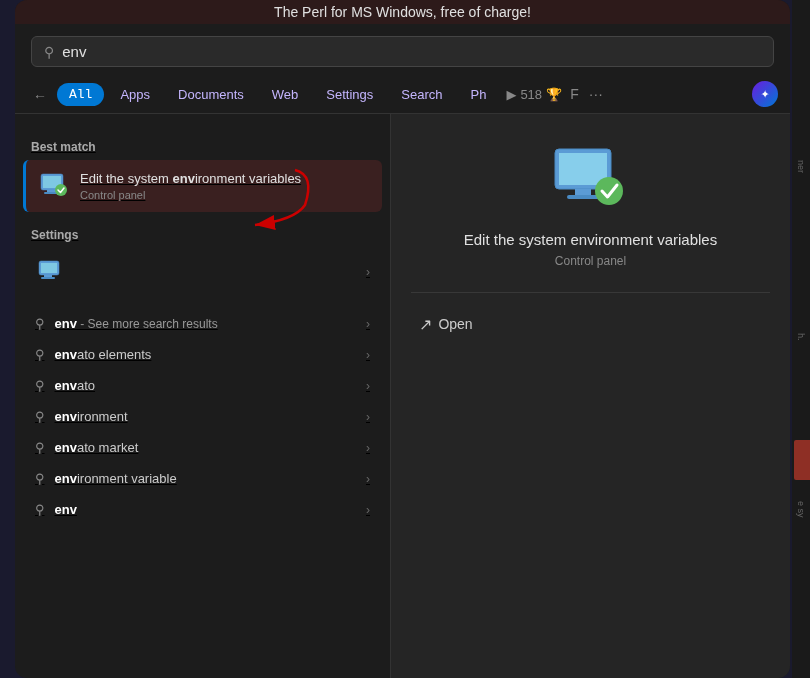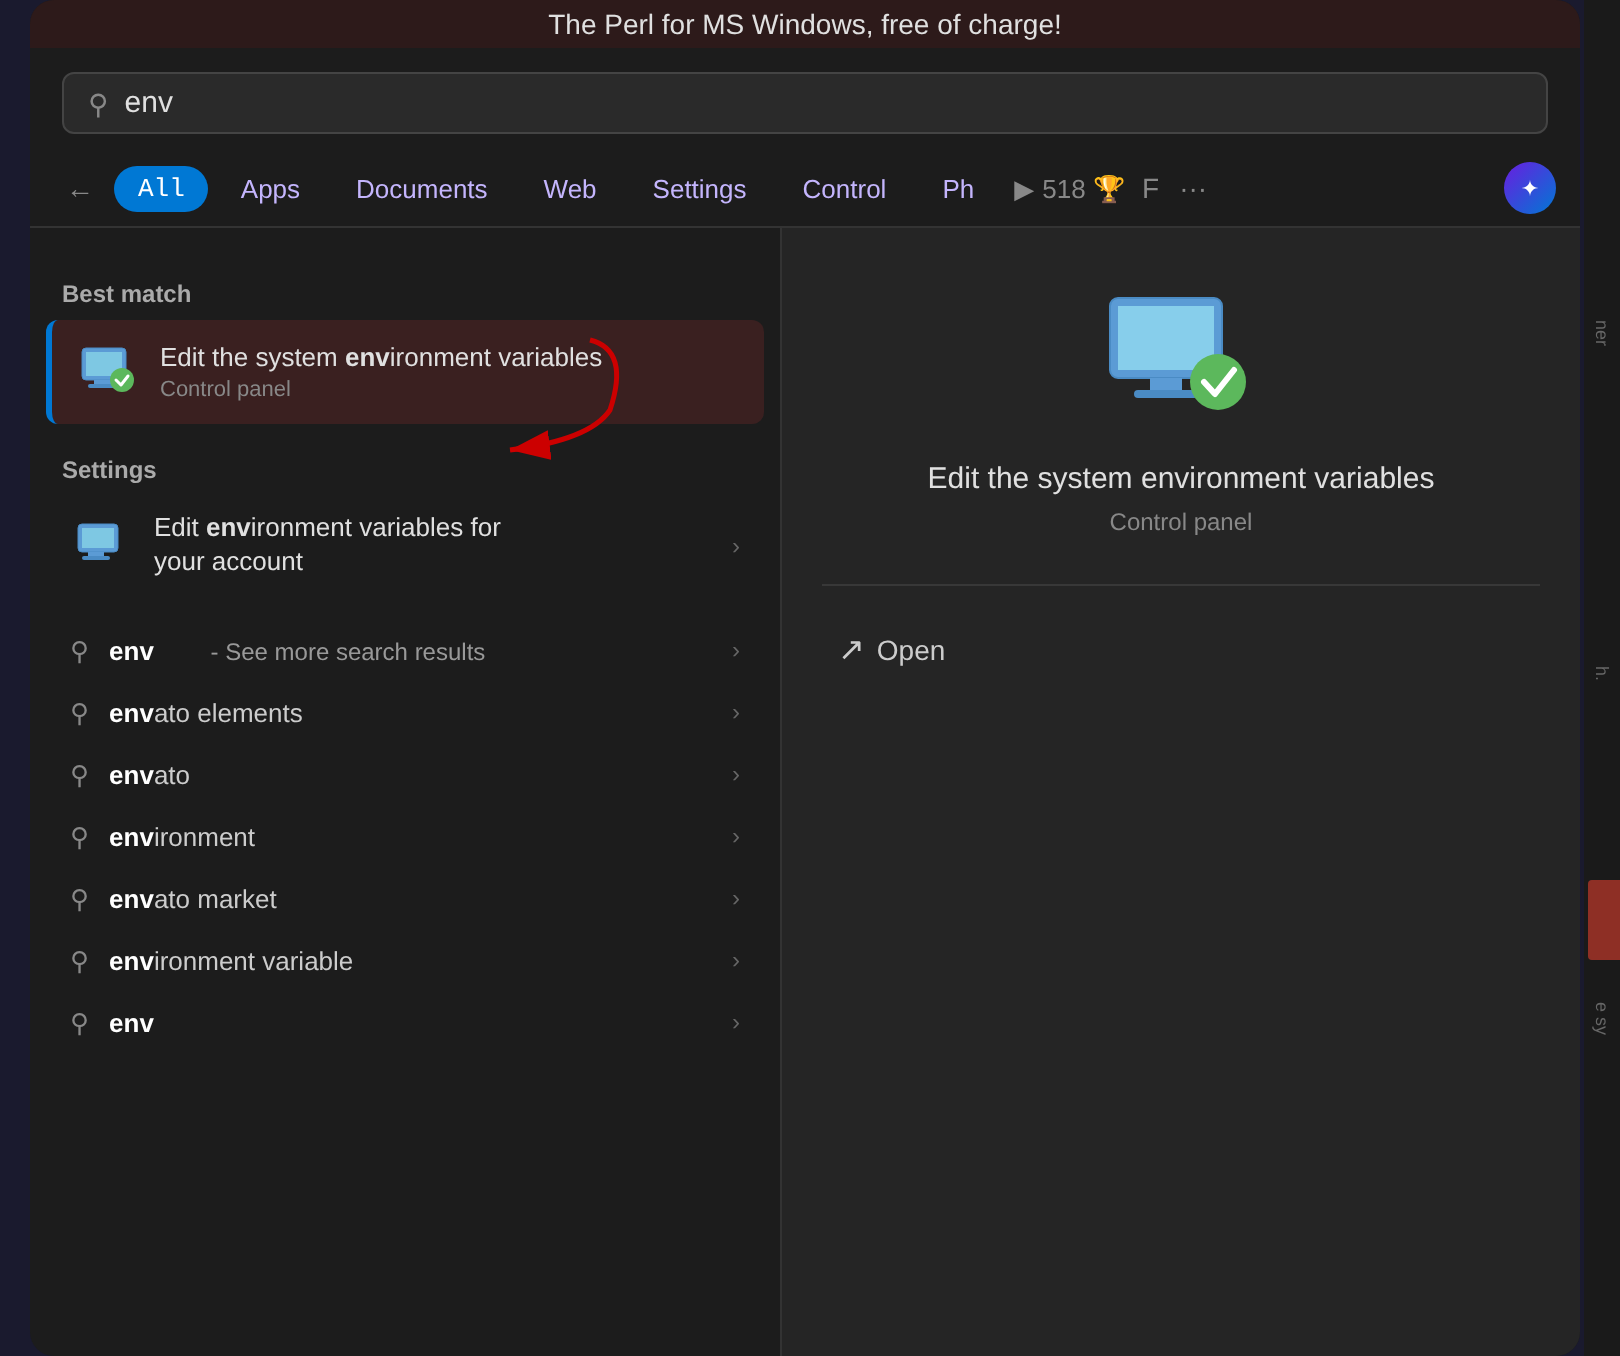--- a/index.html
+++ b/index.html
@@ -145,20 +145,21 @@
       flex: 1;
       overflow: hidden;
     }
 
     
     .left-panel {
       width: 375px;
       flex-shrink: 0;
       overflow-y: auto;
       padding: 12px 0;
+      text-decoration: underline;
     }
 
     .section-label {
       padding: 4px 16px 6px;
       color: #aaa;
       font-size: 12px;
       font-weight: 600;
     }
 
     
@@ -238,21 +239,21 @@
       font-size: 13px;
       flex-shrink: 0;
     }
 
     .web-text {
       color: #ccc;
       font-size: 13px;
       flex: 1;
     }
     .web-text .highlight { font-weight: 700; color: #fff; }
-    .web-text .normal { color: #999; font-size: 12px; margin-left: 25px; }
+    .web-text .normal { color: #999; font-size: 12px; }
 
     
     .right-panel {
       flex: 1;
       background: #252525;
       display: flex;
       flex-direction: column;
       align-items: center;
       padding: 30px 20px 20px;
       border-left: 1px solid #333;
@@ -345,21 +346,21 @@
     </div>
   </div>
 
   <div class="filter-tabs">
     <button class="back-btn">←</button>
     <button class="filter-tab active">All</button>
     <button class="filter-tab">Apps</button>
     <button class="filter-tab">Documents</button>
     <button class="filter-tab">Web</button>
     <button class="filter-tab">Settings</button>
-    <button class="filter-tab">Control</button>
+    <button class="filter-tab">Search</button>
     <button class="filter-tab">Ph</button>
     <span class="filter-count">
       ▶ <span>518</span> 🏆
     </span>
     <span style="color:#888;font-size:14px;margin-left:4px;cursor:pointer;">F</span>
     <button class="filter-more-btn">···</button>
     <div class="copilot-icon">
       <span style="color:#fff;font-size:11px;">✦</span>
     </div>
   </div>
@@ -396,25 +397,20 @@
         <div class="section-label">Settings</div>
         <div class="settings-item">
           <div class="item-icon">
             <svg width="28" height="26" viewBox="0 0 28 26">
               <rect x="2" y="2" width="20" height="14" rx="2" fill="#5b9bd5" stroke="#4a8bc4" stroke-width="0.5"></rect>
               <rect x="4" y="4" width="16" height="10" fill="#7ec8e3"></rect>
               <rect x="7" y="16" width="8" height="2" fill="#5b9bd5"></rect>
               <rect x="4" y="18" width="14" height="2" rx="1" fill="#4a8bc4"></rect>
             </svg>
           </div>
-          <div class="item-text">
-            <div class="item-title">
-              <span>Edit </span><span class="highlight">env</span><span>ironment variables for<br>your account</span>
-            </div>
-          </div>
           <span class="chevron">›</span>
         </div>
       </div>
 
       <div class="section-separator" style="margin-top:12px;">
 
         <div class="web-item">
           <span class="web-icon">⚲</span>
           <span class="web-text">
             <span class="highlight">env</span><span class="normal"> - See more search results</span>

